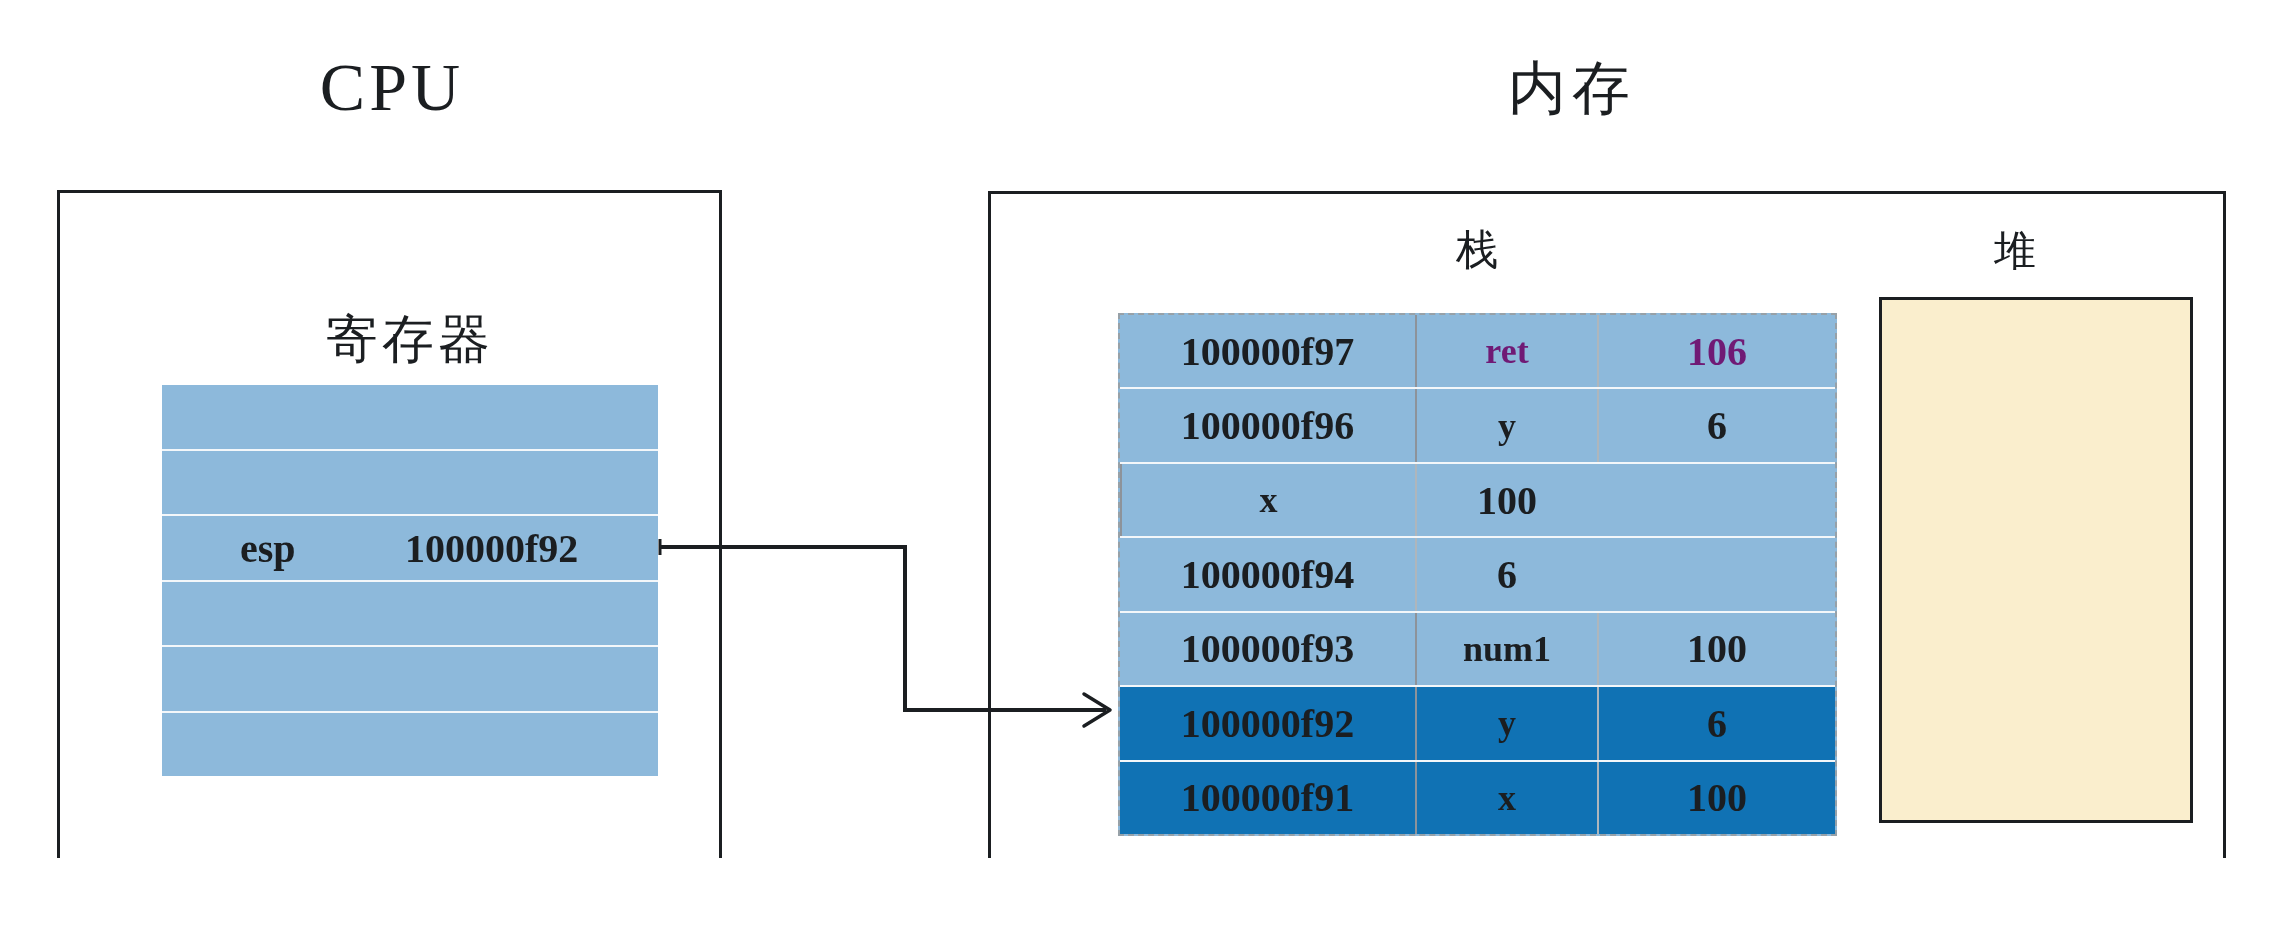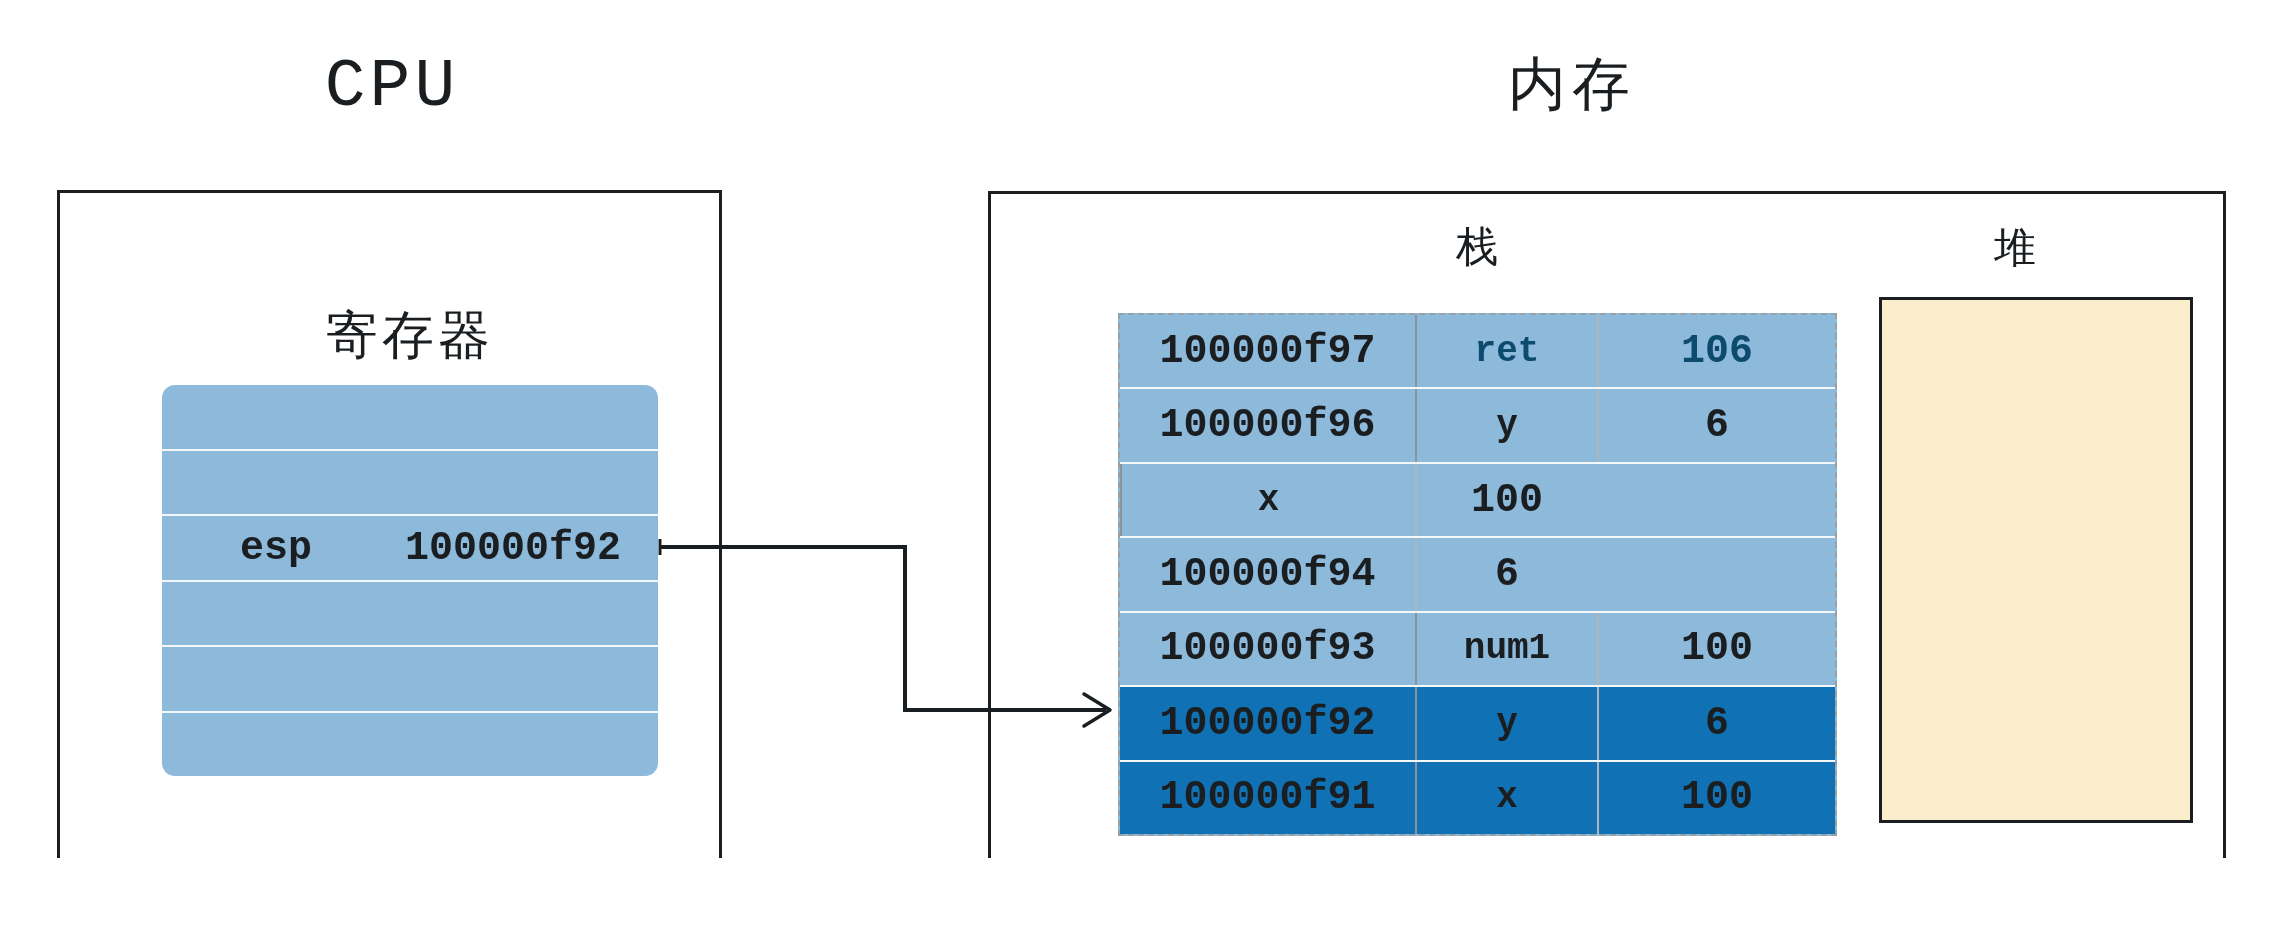--- a/index.html
+++ b/index.html
@@ -1,20 +1,20 @@
 <!DOCTYPE html>
 <html style="--light-blue: #8db9db; --dark-blue: #1072b4; --heap-cream: #faeecd; --ink: #1b1e21;"><head>
 <meta charset="utf-8">
 <style>
   html,body{margin:0;padding:0;background:#ffffff;}
   .canvas{
     position:relative;
     width:2284px;height:858px;
     background:#ffffff;
-    font-family:Liberation Mono, monospace;
+    font-family:Liberation Serif, serif;
     color:var(--ink,#1b1e21);
     overflow:hidden;
   }
   .abs{position:absolute;}
   .ctr{text-align:center;}
 
   
   .cpu-title{left:192px;top:50px;width:400px;height:74px;line-height:74px;
     font-size:68px;letter-spacing:4px;font-weight:400;}
   .mem-title{left:1372px;top:52px;width:400px;height:74px;line-height:74px;
@@ -27,41 +27,41 @@
     font-size:42px;font-weight:500;}
 
   
   .outline-box{border:3px solid var(--ink,#1b1e21);box-sizing:border-box;background:transparent;}
   .cpu-box{left:57px;top:190px;width:665px;height:673px;}
   .mem-box{left:988px;top:191px;width:1238px;height:671px;}
 
   
   .reg-table{left:162px;top:385px;width:496px;height:391px;
     background:var(--light-blue,#8db9db);
-    display:flex;flex-direction:column;border-radius:13px;}
+    display:flex;flex-direction:column;}
   .reg-row{flex:1;position:relative;}
   .reg-row + .reg-row{border-top:2px solid #f3f7fa;}
   .reg-name,.reg-val{
     position:absolute;top:50%;transform:translateY(-50%);
     font-size:40px;font-weight:600;white-space:nowrap;}
   .reg-name{left:78px;}
   .reg-val{left:243px;}
 
   
   .stack-table{left:1118px;top:297px;width:719px;height:523px;
     display:flex;flex-direction:column;box-sizing:border-box;
     border:2px dashed #97a1a8;background:var(--light-blue,#8db9db);margin-top:16px;}
   .s-row{flex:1;display:grid;grid-template-columns:295px 182px 1fr;}
   .s-row + .s-row{border-top:2px solid #f3f7fa;}
   .s-row.dark{background:var(--dark-blue,#1072b4);}
   .cell{display:flex;align-items:center;justify-content:center;
     font-weight:600;font-size:40px;white-space:nowrap;}
   .cell.name{font-size:36px;border-left:2px solid #8d939a;}
   .cell.val{border-left:2px solid #aeb6bc;}
-  .cell.wt{color:#0c4a6e;}
+  .cell.wt{color:#701a75;}
 
   
   .heap-box{left:1879px;top:297px;width:314px;height:526px;
     background:var(--heap-cream,#faeecd);
     border:3px solid var(--ink,#1b1e21);box-sizing:border-box;}
 
   
   .arrow-svg{left:0;top:0;width:2284px;height:929px;pointer-events:none;}
 </style>
 </head>

